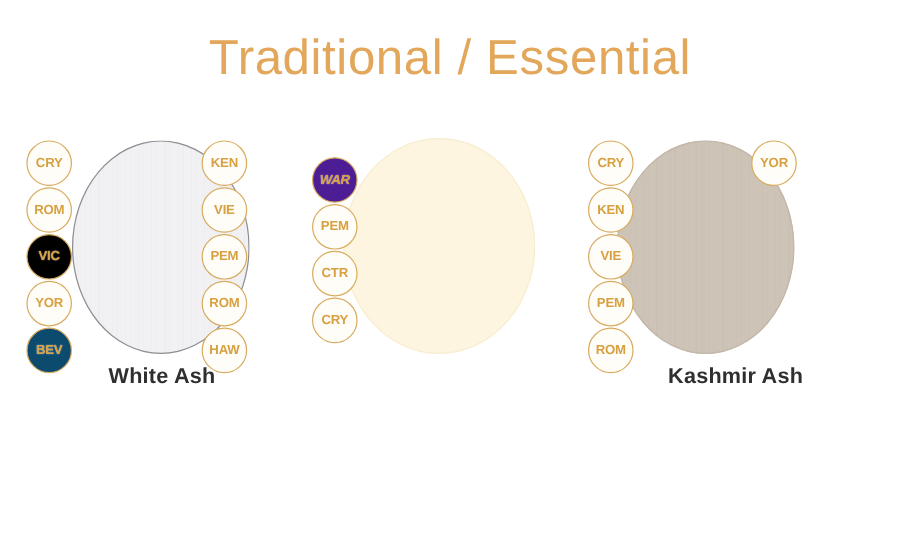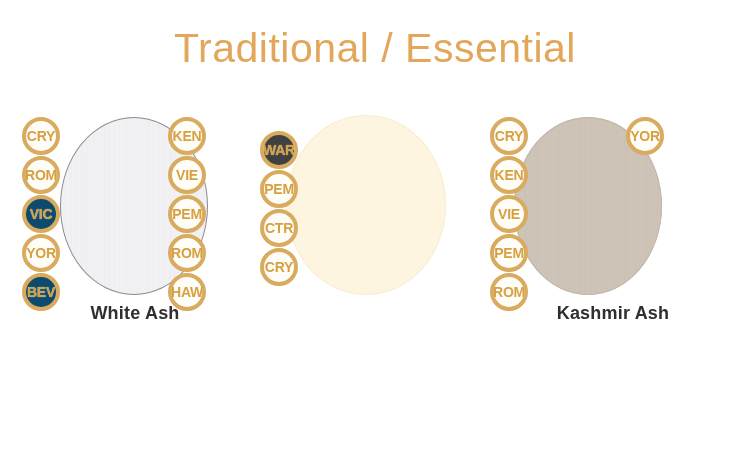--- a/index.html
+++ b/index.html
@@ -83,27 +83,27 @@
     pointer-events: none;
   }
 
   
   .badge {
     position: absolute;
     width: 38px;
     height: 38px;
     border-radius: 50%;
     background: #fffdf8;
-    border: 4px solid #6d28d9;
+    border: 1px solid #6d28d9;
     box-sizing: border-box;
     display: flex;
     align-items: center;
     justify-content: center;
     font-family: "Liberation Sans", sans-serif;
-    font-size: 14px;
+    font-size: 11px;
     font-weight: 700;
     letter-spacing: -0.2px;
     color: #d7a040;
     text-shadow: 0 0 1px rgba(255,255,255,0.8);
     z-index: 5;
   }
 
   .badge-col {
     position: absolute;
     top: 0;
@@ -136,40 +136,40 @@
   <div class="page-title" style="color: rgb(226, 167, 90);">Traditional / Essential</div>
 
   <div class="swatch-group" id="group-0">
     <div class="swatch-stage">
       <div class="swatch-disc" id="disc-0" style="left: 52px; top: 12px; width: 148px; height: 178px; background: rgb(241, 240, 243); box-shadow: rgb(141, 141, 146) 0px 0px 0px 1px inset;">
         <div class="grain"></div>
       </div>
       <div class="badge-col" id="lcol-0" style="left:14px;">
           <div class="badge" style="top: 12px; background: rgb(255, 253, 248); border-color: rgb(216, 171, 95); color: rgb(215, 160, 64);">CRY</div>
           <div class="badge" style="top: 51px; background: rgb(255, 253, 248); border-color: rgb(216, 171, 95); color: rgb(215, 160, 64);">ROM</div>
-          <div class="badge" style="top: 90px; background: #0c4a6e; border-color: rgb(216, 171, 95); color: rgb(215, 160, 64);">VIC</div>
+          <div class="badge" style="top: 90px; background: #000000; border-color: rgb(216, 171, 95); color: rgb(215, 160, 64);">VIC</div>
           <div class="badge" style="top: 129px; background: rgb(255, 253, 248); border-color: rgb(216, 171, 95); color: rgb(215, 160, 64);">YOR</div>
           <div class="badge" style="top: 168px; background: #0c4a6e; border-color: rgb(216, 171, 95); color: rgb(215, 160, 64);">BEV</div>
         </div>
       <div class="badge-col" id="rcol-0" style="left:160px;">
           <div class="badge" style="top: 12px; background: rgb(255, 253, 248); border-color: rgb(216, 171, 95); color: rgb(215, 160, 64);">KEN</div>
           <div class="badge" style="top: 51px; background: rgb(255, 253, 248); border-color: rgb(216, 171, 95); color: rgb(215, 160, 64);">VIE</div>
           <div class="badge" style="top: 90px; background: rgb(255, 253, 248); border-color: rgb(216, 171, 95); color: rgb(215, 160, 64);">PEM</div>
           <div class="badge" style="top: 129px; background: rgb(255, 253, 248); border-color: rgb(216, 171, 95); color: rgb(215, 160, 64);">ROM</div>
           <div class="badge" style="top: 168px; background: rgb(255, 253, 248); border-color: rgb(216, 171, 95); color: rgb(215, 160, 64);">HAW</div>
         </div>
     </div>
     <div class="swatch-label">White Ash</div>
   </div>
 
   <div class="swatch-group" id="group-1">
     <div class="swatch-stage">
       <div class="swatch-disc" id="disc-1" style="left: 38px; top: 10px; width: 160px; height: 180px; background: rgb(253, 245, 223); box-shadow: rgb(247, 237, 210) 0px 0px 0px 1px inset;"></div>
       <div class="badge-col" id="lcol-1" style="left:12px;">
-          <div class="badge" style="top: 26px; background: #404040; border-color: rgb(216, 171, 95); color: rgb(215, 160, 64);">WAR</div>
+          <div class="badge" style="top: 26px; background: #4c1d95; border-color: rgb(216, 171, 95); color: rgb(215, 160, 64); font-style: italic;">WAR</div>
           <div class="badge" style="top: 65px; background: rgb(255, 253, 248); border-color: rgb(216, 171, 95); color: rgb(215, 160, 64);">PEM</div>
           <div class="badge" style="top: 104px; background: rgb(255, 253, 248); border-color: rgb(216, 171, 95); color: rgb(215, 160, 64);">CTR</div>
           <div class="badge" style="top: 143px; background: rgb(255, 253, 248); border-color: rgb(216, 171, 95); color: rgb(215, 160, 64);">CRY</div>
         </div>
       <div class="badge-col" id="rcol-1" style="left:198px;"></div>
     </div>
   </div>
 
   <div class="swatch-group" id="group-2">
     <div class="swatch-stage">

